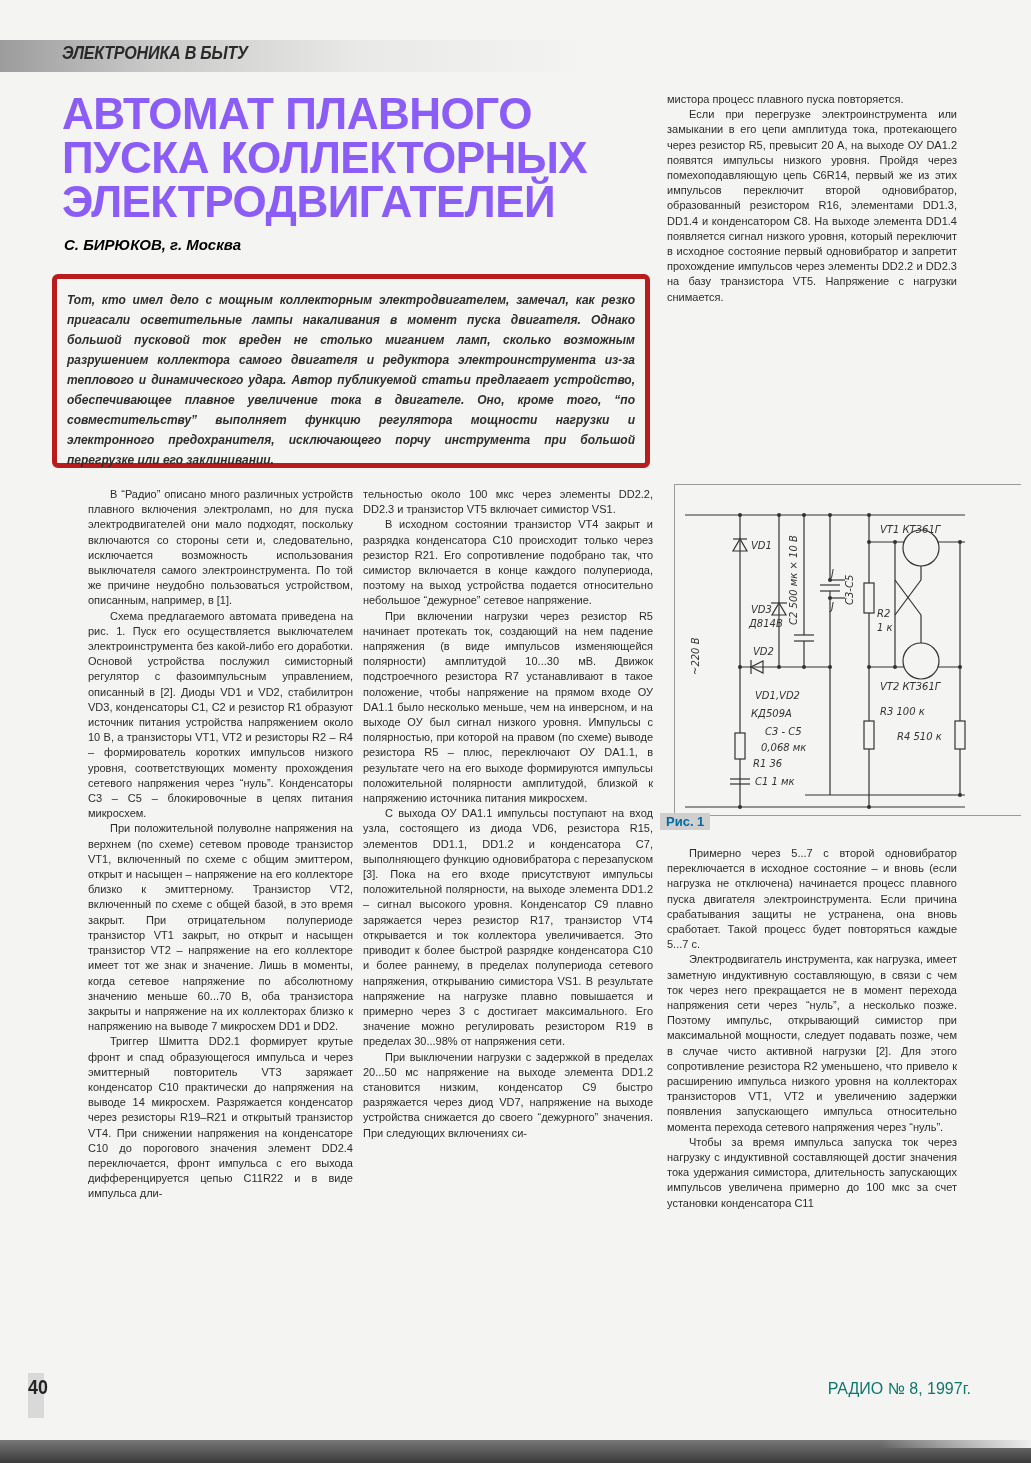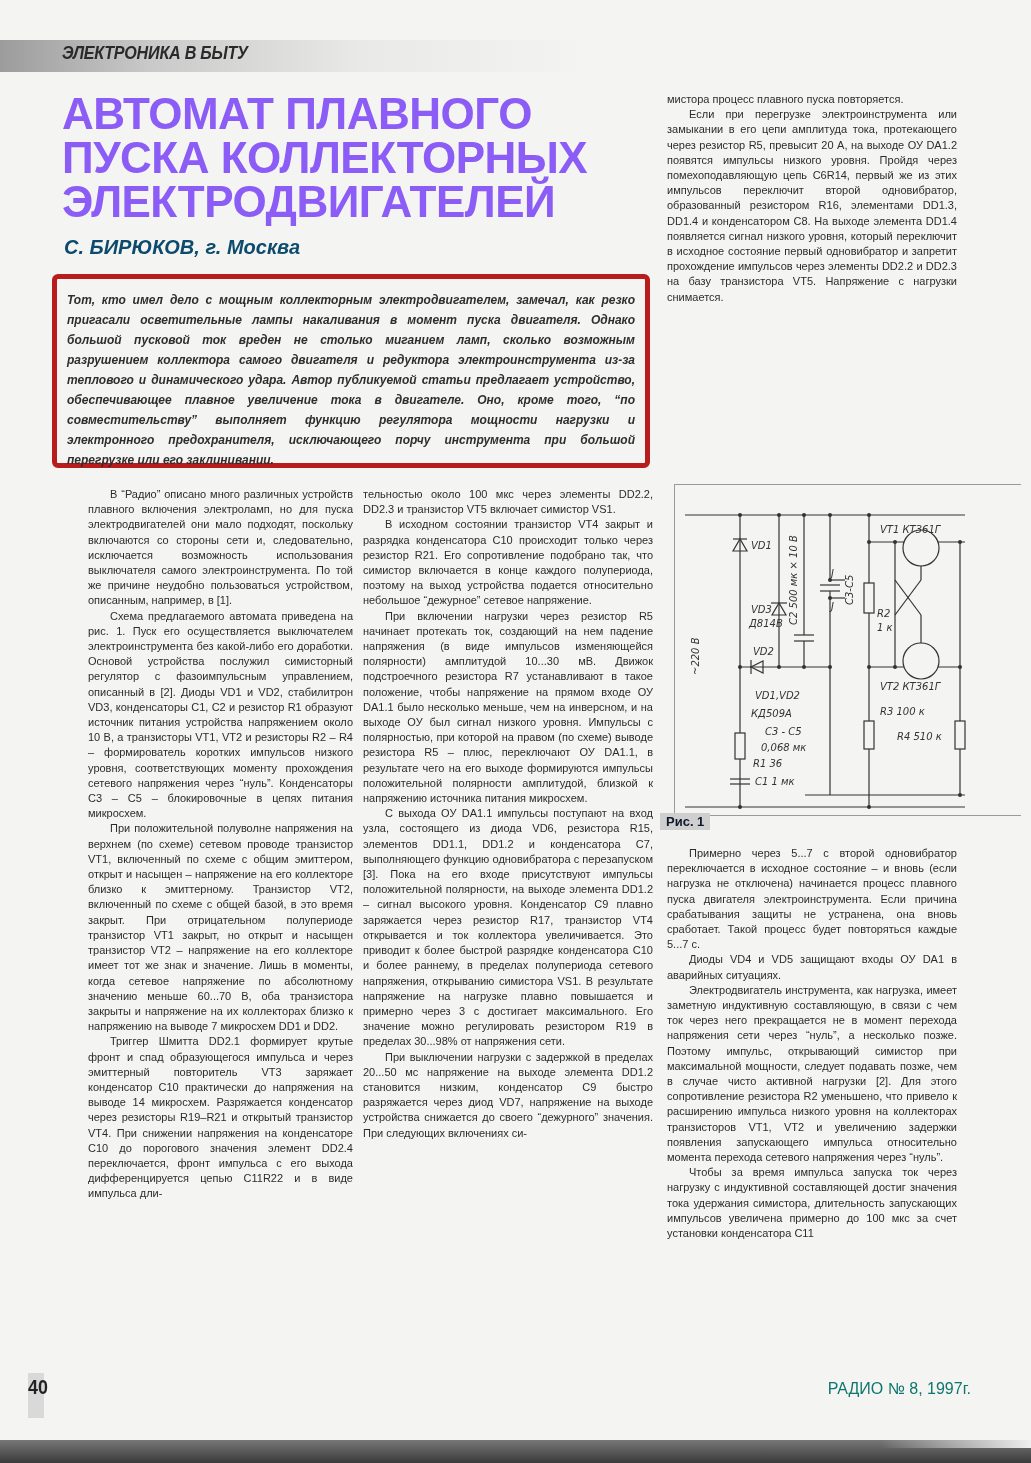--- a/index.html
+++ b/index.html
@@ -15,21 +15,21 @@
   .rubric {
     position: absolute; left: 62px; top: 42px; font-size: 19px; font-weight: bold; font-style: italic;
     color: #2a2a2a; letter-spacing: -0.3px; transform: scaleX(0.85); transform-origin: left;
   }
   .title {
     position: absolute; left: 62px; top: 92px; width: 600px;
     font-size: 44px; font-weight: bold; line-height: 44px; color: #8b5cf6; letter-spacing: -0.5px;
   }
   .title div { white-space: nowrap; }
   .author {
-    position: absolute; left: 64px; top: 236px; font-size: 20px; font-weight: bold; font-style: italic; color: #0c4a6e;
+    position: absolute; left: 64px; top: 236px; font-size: 15px; font-weight: bold; font-style: italic; color: #000000;
   }
   .lead {
     position: absolute; left: 52px; top: 274px; width: 598px; height: 194px;
     border: 5px solid #b91c1c; border-radius: 6px; box-sizing: border-box;
     padding: 11px 10px 6px 10px;
     font-size: 12px; font-weight: bold; font-style: italic; line-height: 20px; color: #2e2e2e;
     text-align: justify; hyphens: manual;
   }
   .col {
     position: absolute; font-size: 11px; line-height: 15.2px; color: #2c2c2c;
@@ -41,21 +41,21 @@
   #col2 { left: 363px; top: 487px; width: 290px; }
   #col3a { left: 667px; top: 92px; width: 290px; }
   #col3b { left: 667px; top: 846px; width: 290px; }
   .figure {
     position: absolute; left: 674px; top: 484px; width: 346px; height: 330px;
     border-top: 1px solid #9a9a9a; border-left: 1px solid #9a9a9a; border-bottom: 1px solid #9a9a9a;
   }
   .figure svg { position: absolute; left: 0; top: 0; }
   .fig-caption {
     position: absolute; left: 660px; top: 813px; background: #cfcfcf; padding: 1px 6px;
-    font-size: 13px; font-weight: bold; color: #0f172a;
+    font-size: 13px; font-weight: bold; color: #0369a1;
   }
   .page-num {
     position: absolute; left: 28px; top: 1373px; width: 16px; height: 45px;
     background: #d9d9d9;
     text-align: center;
   }
   .page-num span {
     position: absolute; left: 0; top: 2px; font-size: 21px; font-weight: bold; color: #222;
     transform: scaleX(0.85); transform-origin: left;
   }
@@ -210,21 +210,20 @@
     <text class="svgtxt" x="90" y="250">C3 - C5</text>
     <text class="svgtxt" x="86" y="266">0,068 мк</text>
     <text class="svgtxt" x="78" y="282">R1  36</text>
     <text class="svgtxt" x="80" y="300">C1    1 мк</text>
   </svg>
 </div>
 <div class="fig-caption">Рис. 1</div>
 
 <div class="col" id="col3b">
   <p>Примерно через 5...7 с второй одновибратор переключается в исходное состояние – и вновь (если нагрузка не отключена) начинается процесс плавного пуска двигателя электроинструмента. Если причина срабатывания защиты не устранена, она вновь сработает. Такой процесс будет повторяться каждые 5...7 с.</p>
-  <p>Диоды VD4 и VD5 защищают входы ОУ DA1 в аварийных ситуациях.</p>
   <p>Электродвигатель инструмента, как нагрузка, имеет заметную индуктивную составляющую, в связи с чем ток через него прекращается не в момент перехода напряжения сети через “нуль”, а несколько позже. Поэтому импульс, открывающий симистор при максимальной мощности, следует подавать позже, чем в случае чисто активной нагрузки [2]. Для этого сопротивление резистора R2 уменьшено, что привело к расширению импульса низкого уровня на коллекторах транзисторов VT1, VT2 и увеличению задержки появления запускающего импульса относительно момента перехода сетевого напряжения через “нуль”.</p>
   <p>Чтобы за время импульса запуска ток через нагрузку с индуктивной составляющей достиг значения тока удержания симистора, длительность запускающих импульсов увеличена примерно до 100 мкс за счет установки конденсатора C11</p>
 </div>
 
 <div class="page-num">
   <span>40</span>
 </div>
 <div class="footer">РАДИО № 8, 1997г.</div>
 
 <div class="bottom-shadow"></div>

